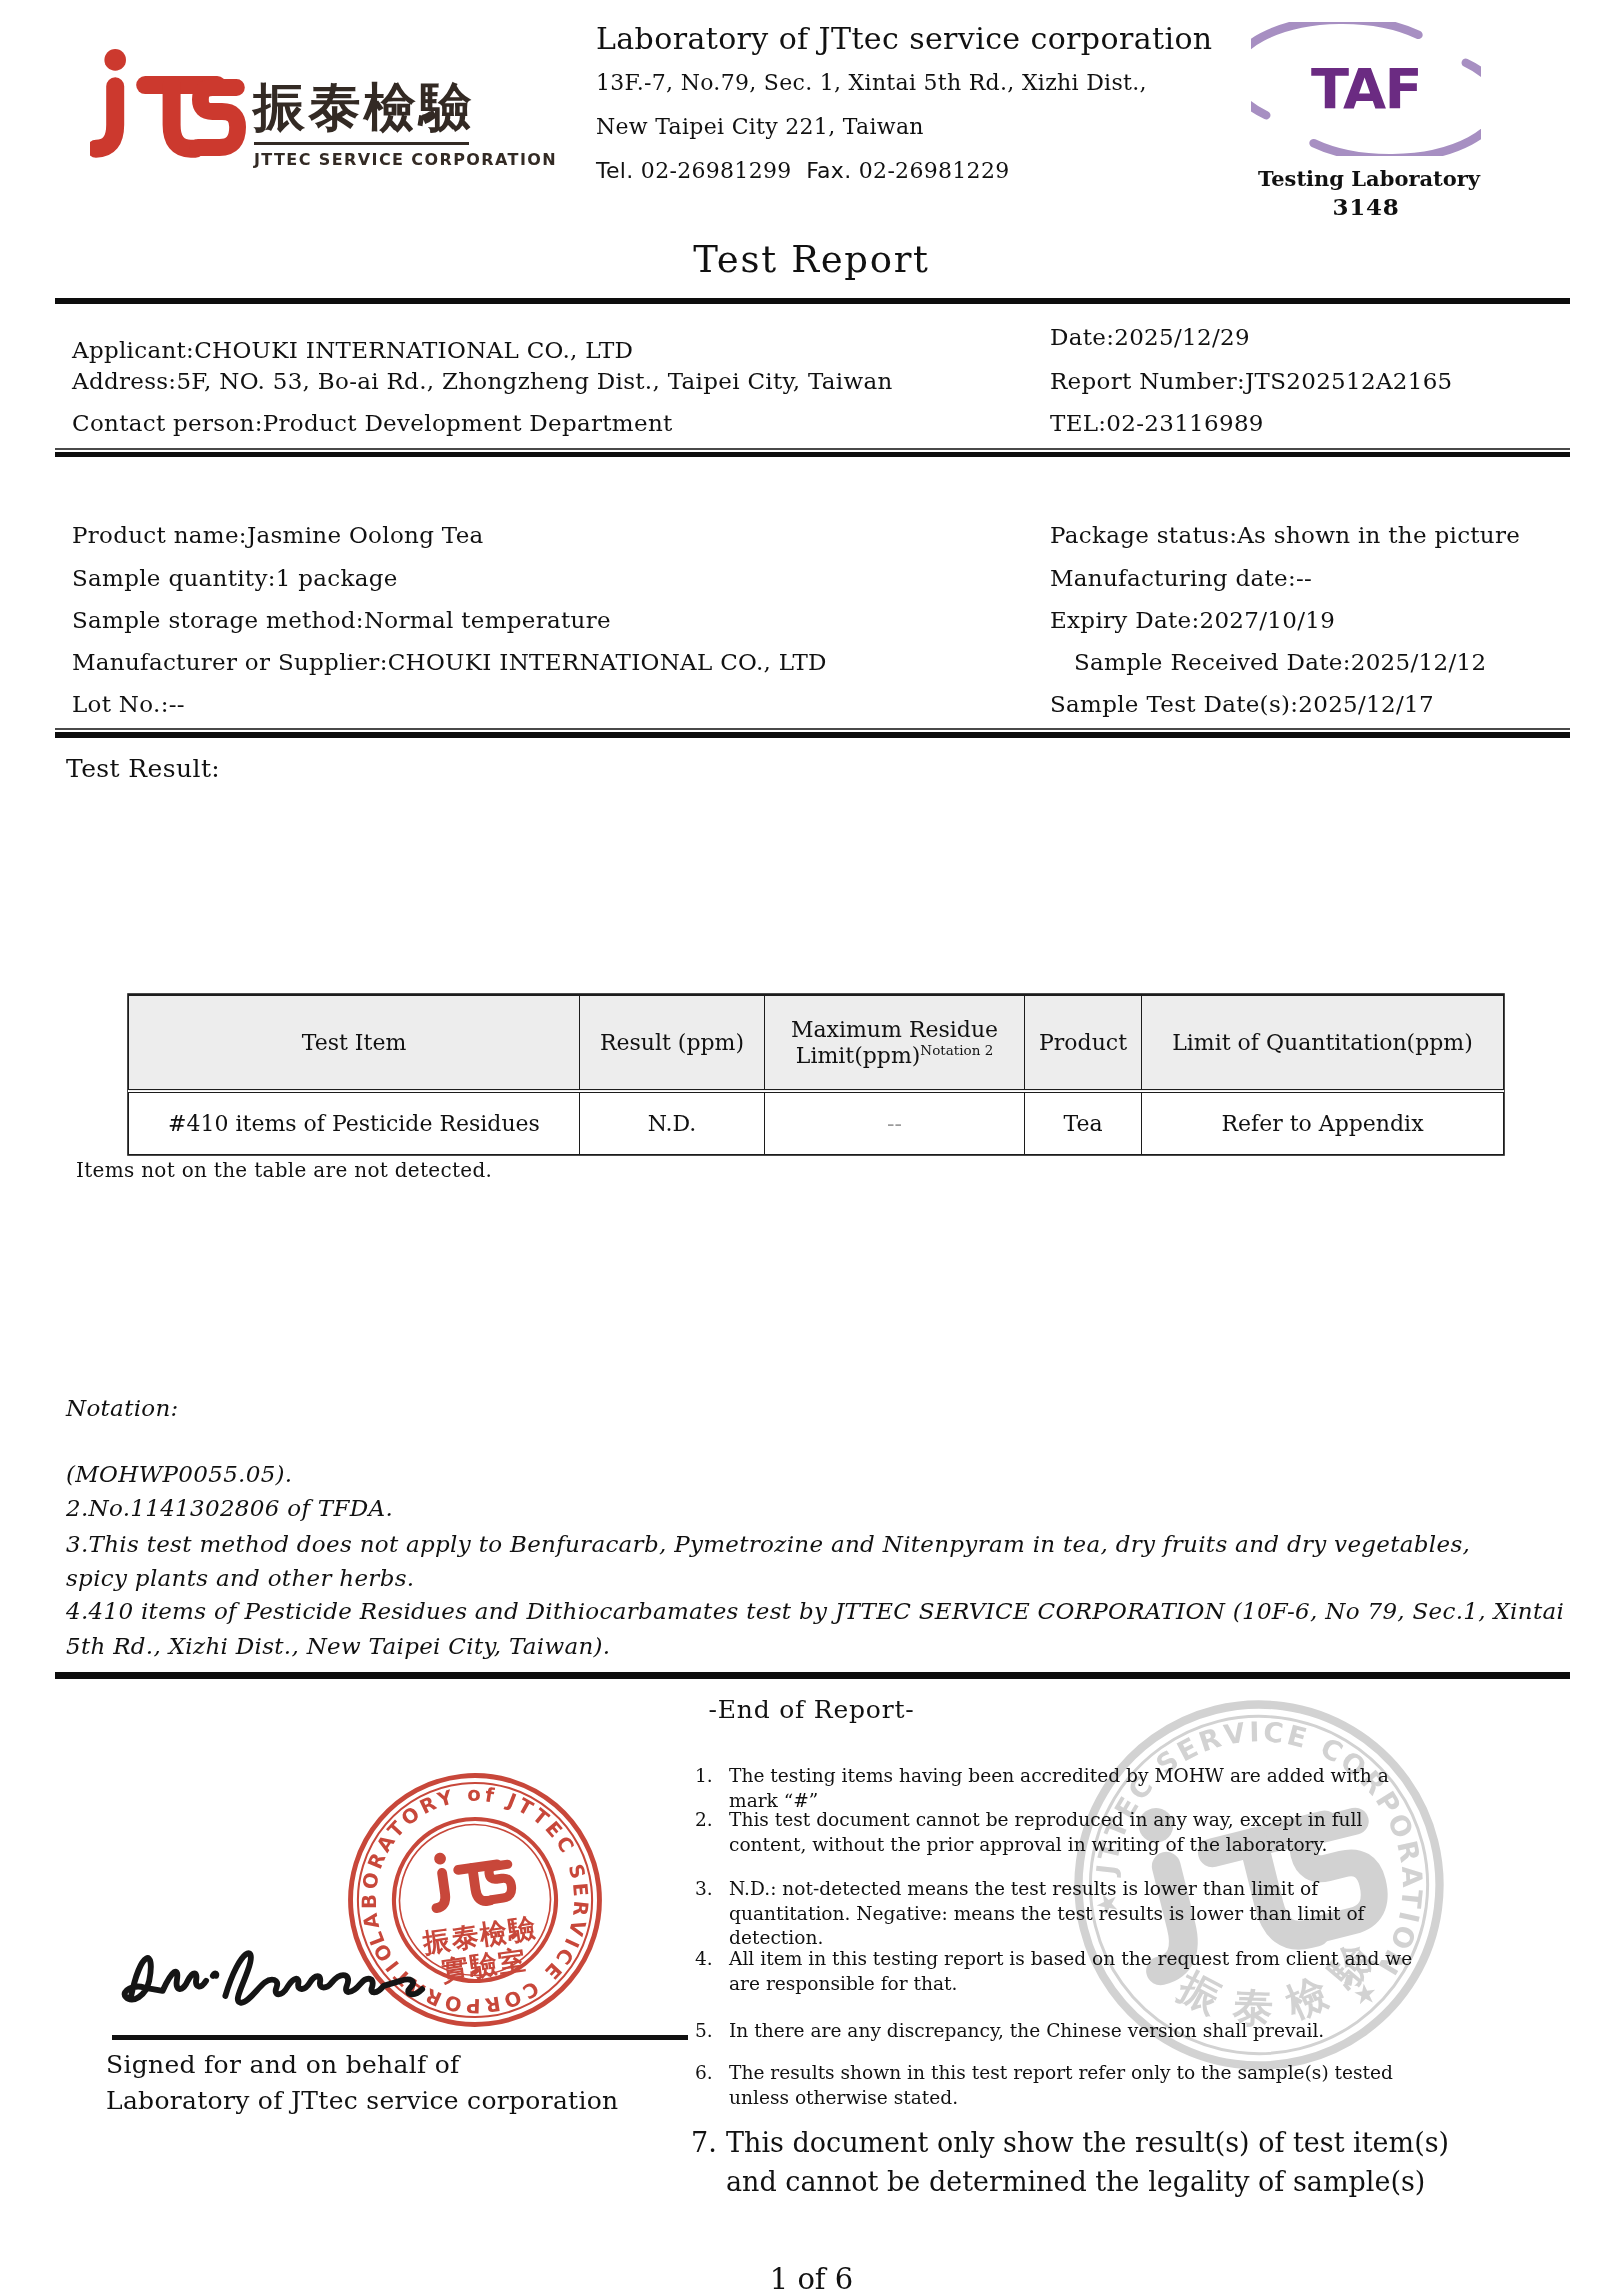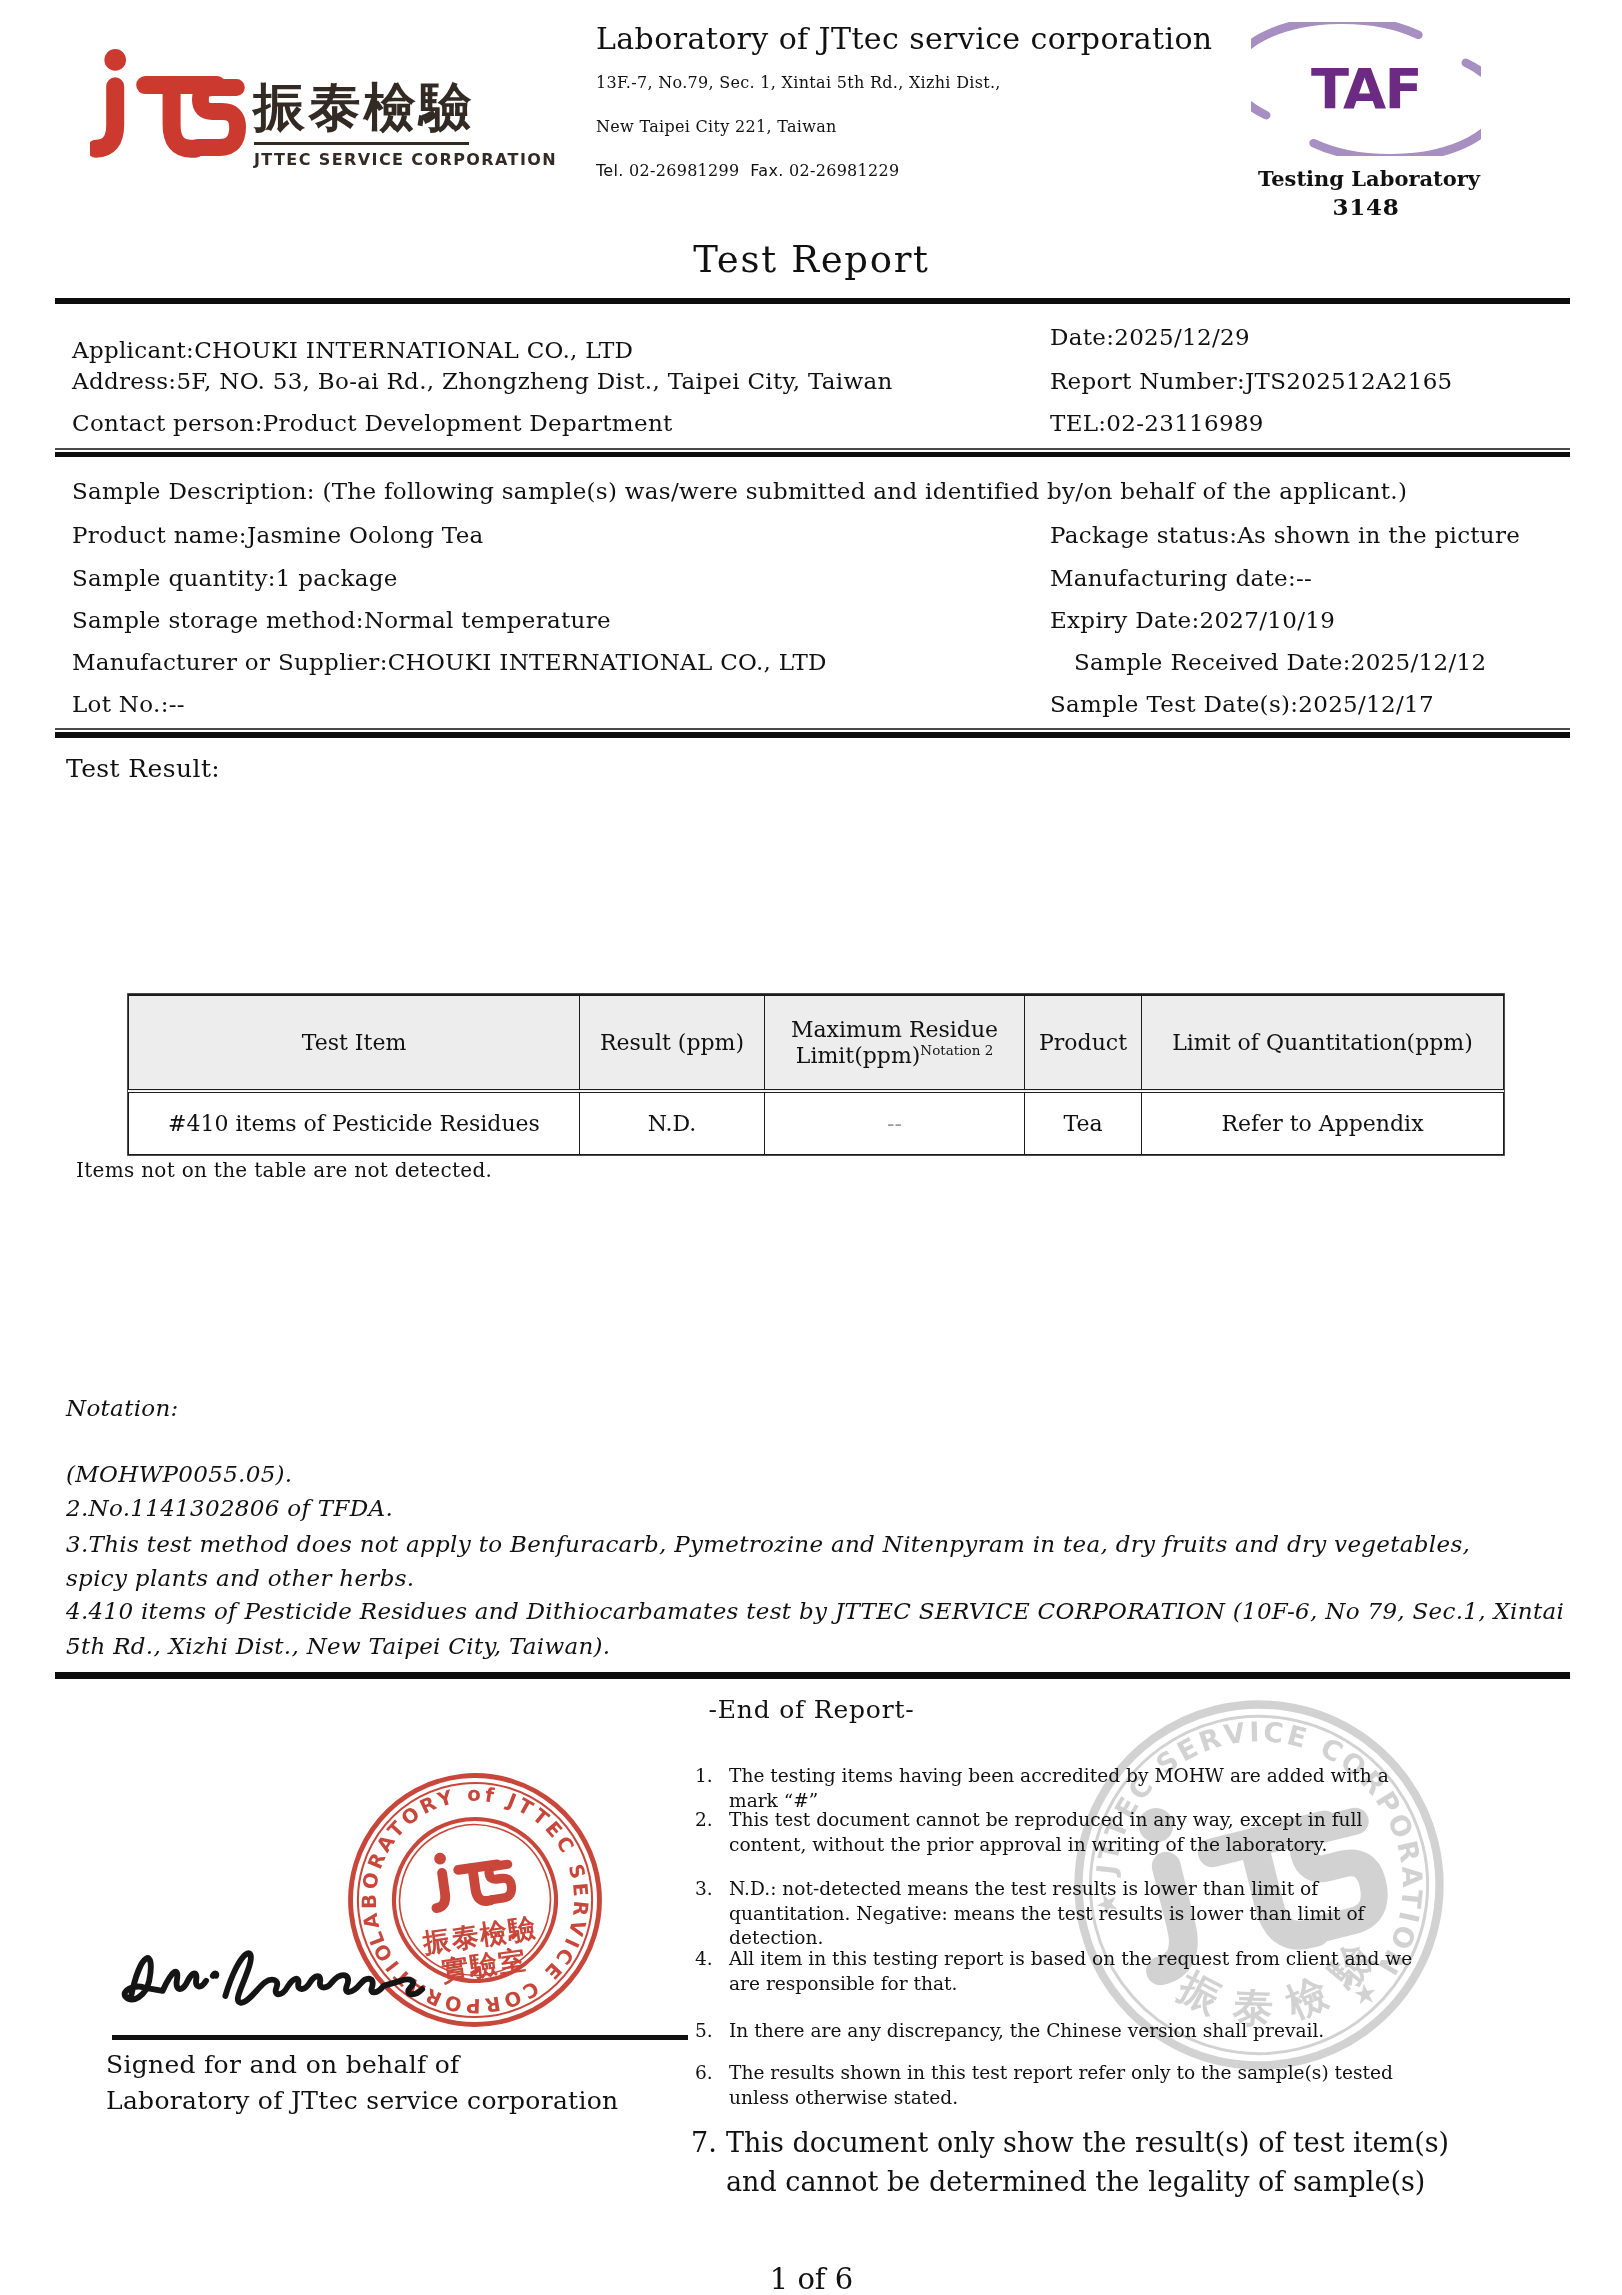--- a/index.html
+++ b/index.html
@@ -6,21 +6,21 @@
   #page{
     position:relative;width:1623px;height:2295px;background:#fff;margin:0 auto;
     font-family:"DejaVu Serif","Liberation Serif",serif;color:#111;overflow:hidden;
   }
   .abs{position:absolute;}
   .nowrap{white-space:nowrap;}
   .rule{position:absolute;left:55px;width:1515px;background:#0d0d0d;}
   .thinrule{position:absolute;left:55px;width:1515px;background:#4a4a4a;}
   
   .hdr-line{font-size:30px;line-height:44px;letter-spacing:0.4px;}
-  .hdr-addr{font-size:16px;line-height:44px;letter-spacing:0.3px;}
+  .hdr-addr{font-size:22px;line-height:44px;letter-spacing:0.3px;}
   .sans-label{font-family:"DejaVu Sans","Liberation Sans",sans-serif;}
   .logo-cn{font-family:"DejaVu Sans","Liberation Sans",sans-serif;font-weight:bold;
            font-size:52px;letter-spacing:3.4px;color:#332a24;}
   .logo-sub{font-family:"DejaVu Sans","Liberation Sans",sans-serif;font-weight:bold;
             font-size:16px;letter-spacing:1.4px;color:#332a24;}
   .taf-caption{font-size:21px;font-weight:bold;text-align:center;}
   .taf-number{font-size:23px;font-weight:bold;text-align:center;letter-spacing:0.8px;}
   
   .doc-title{left:0;top:238px;width:100%;text-align:center;font-size:37px;letter-spacing:1.7px;}
   
@@ -120,21 +120,20 @@
   <div class="abs inforow" style="left:72px;top:337px;text-align:right;">Applicant:CHOUKI INTERNATIONAL CO., LTD</div>
   <div class="abs inforow" style="left:72px;top:368px;">Address:5F, NO. 53, Bo-ai Rd., Zhongzheng Dist., Taipei City, Taiwan</div>
   <div class="abs inforow" style="left:72px;top:410px;">Contact person:Product Development Department</div>
   <div class="abs inforow" style="left:1050px;top:324px;">Date:2025/12/29</div>
   <div class="abs inforow" style="left:1050px;top:368px;">Report Number:JTS202512A2165</div>
   <div class="abs inforow" style="left:1050px;top:410px;">TEL:02-23116989</div>
 
   <div class="thinrule" style="top:448px;height:1.7px;"></div>
   <div class="rule" style="top:452px;height:5px;"></div>
 
-  <div class="abs inforow" style="left:72px;top:478px;">Sample Description: (The following sample(s) was/were submitted and identified by/on behalf of the applicant.)</div>
 
   <div class="abs inforow" style="left:72px;top:522px;">Product name:Jasmine Oolong Tea</div>
   <div class="abs inforow" style="left:72px;top:565px;">Sample quantity:1 package</div>
   <div class="abs inforow" style="left:72px;top:607px;">Sample storage method:Normal temperature</div>
   <div class="abs inforow" style="left:72px;top:649px;">Manufacturer or Supplier:CHOUKI INTERNATIONAL CO., LTD</div>
   <div class="abs inforow" style="left:72px;top:691px;">Lot No.:--</div>
 
   <div class="abs inforow" style="left:1050px;top:522px;">Package status:As shown in the picture</div>
   <div class="abs inforow" style="left:1050px;top:565px;">Manufacturing date:--</div>
   <div class="abs inforow" style="left:1050px;top:607px;">Expiry Date:2027/10/19</div>

